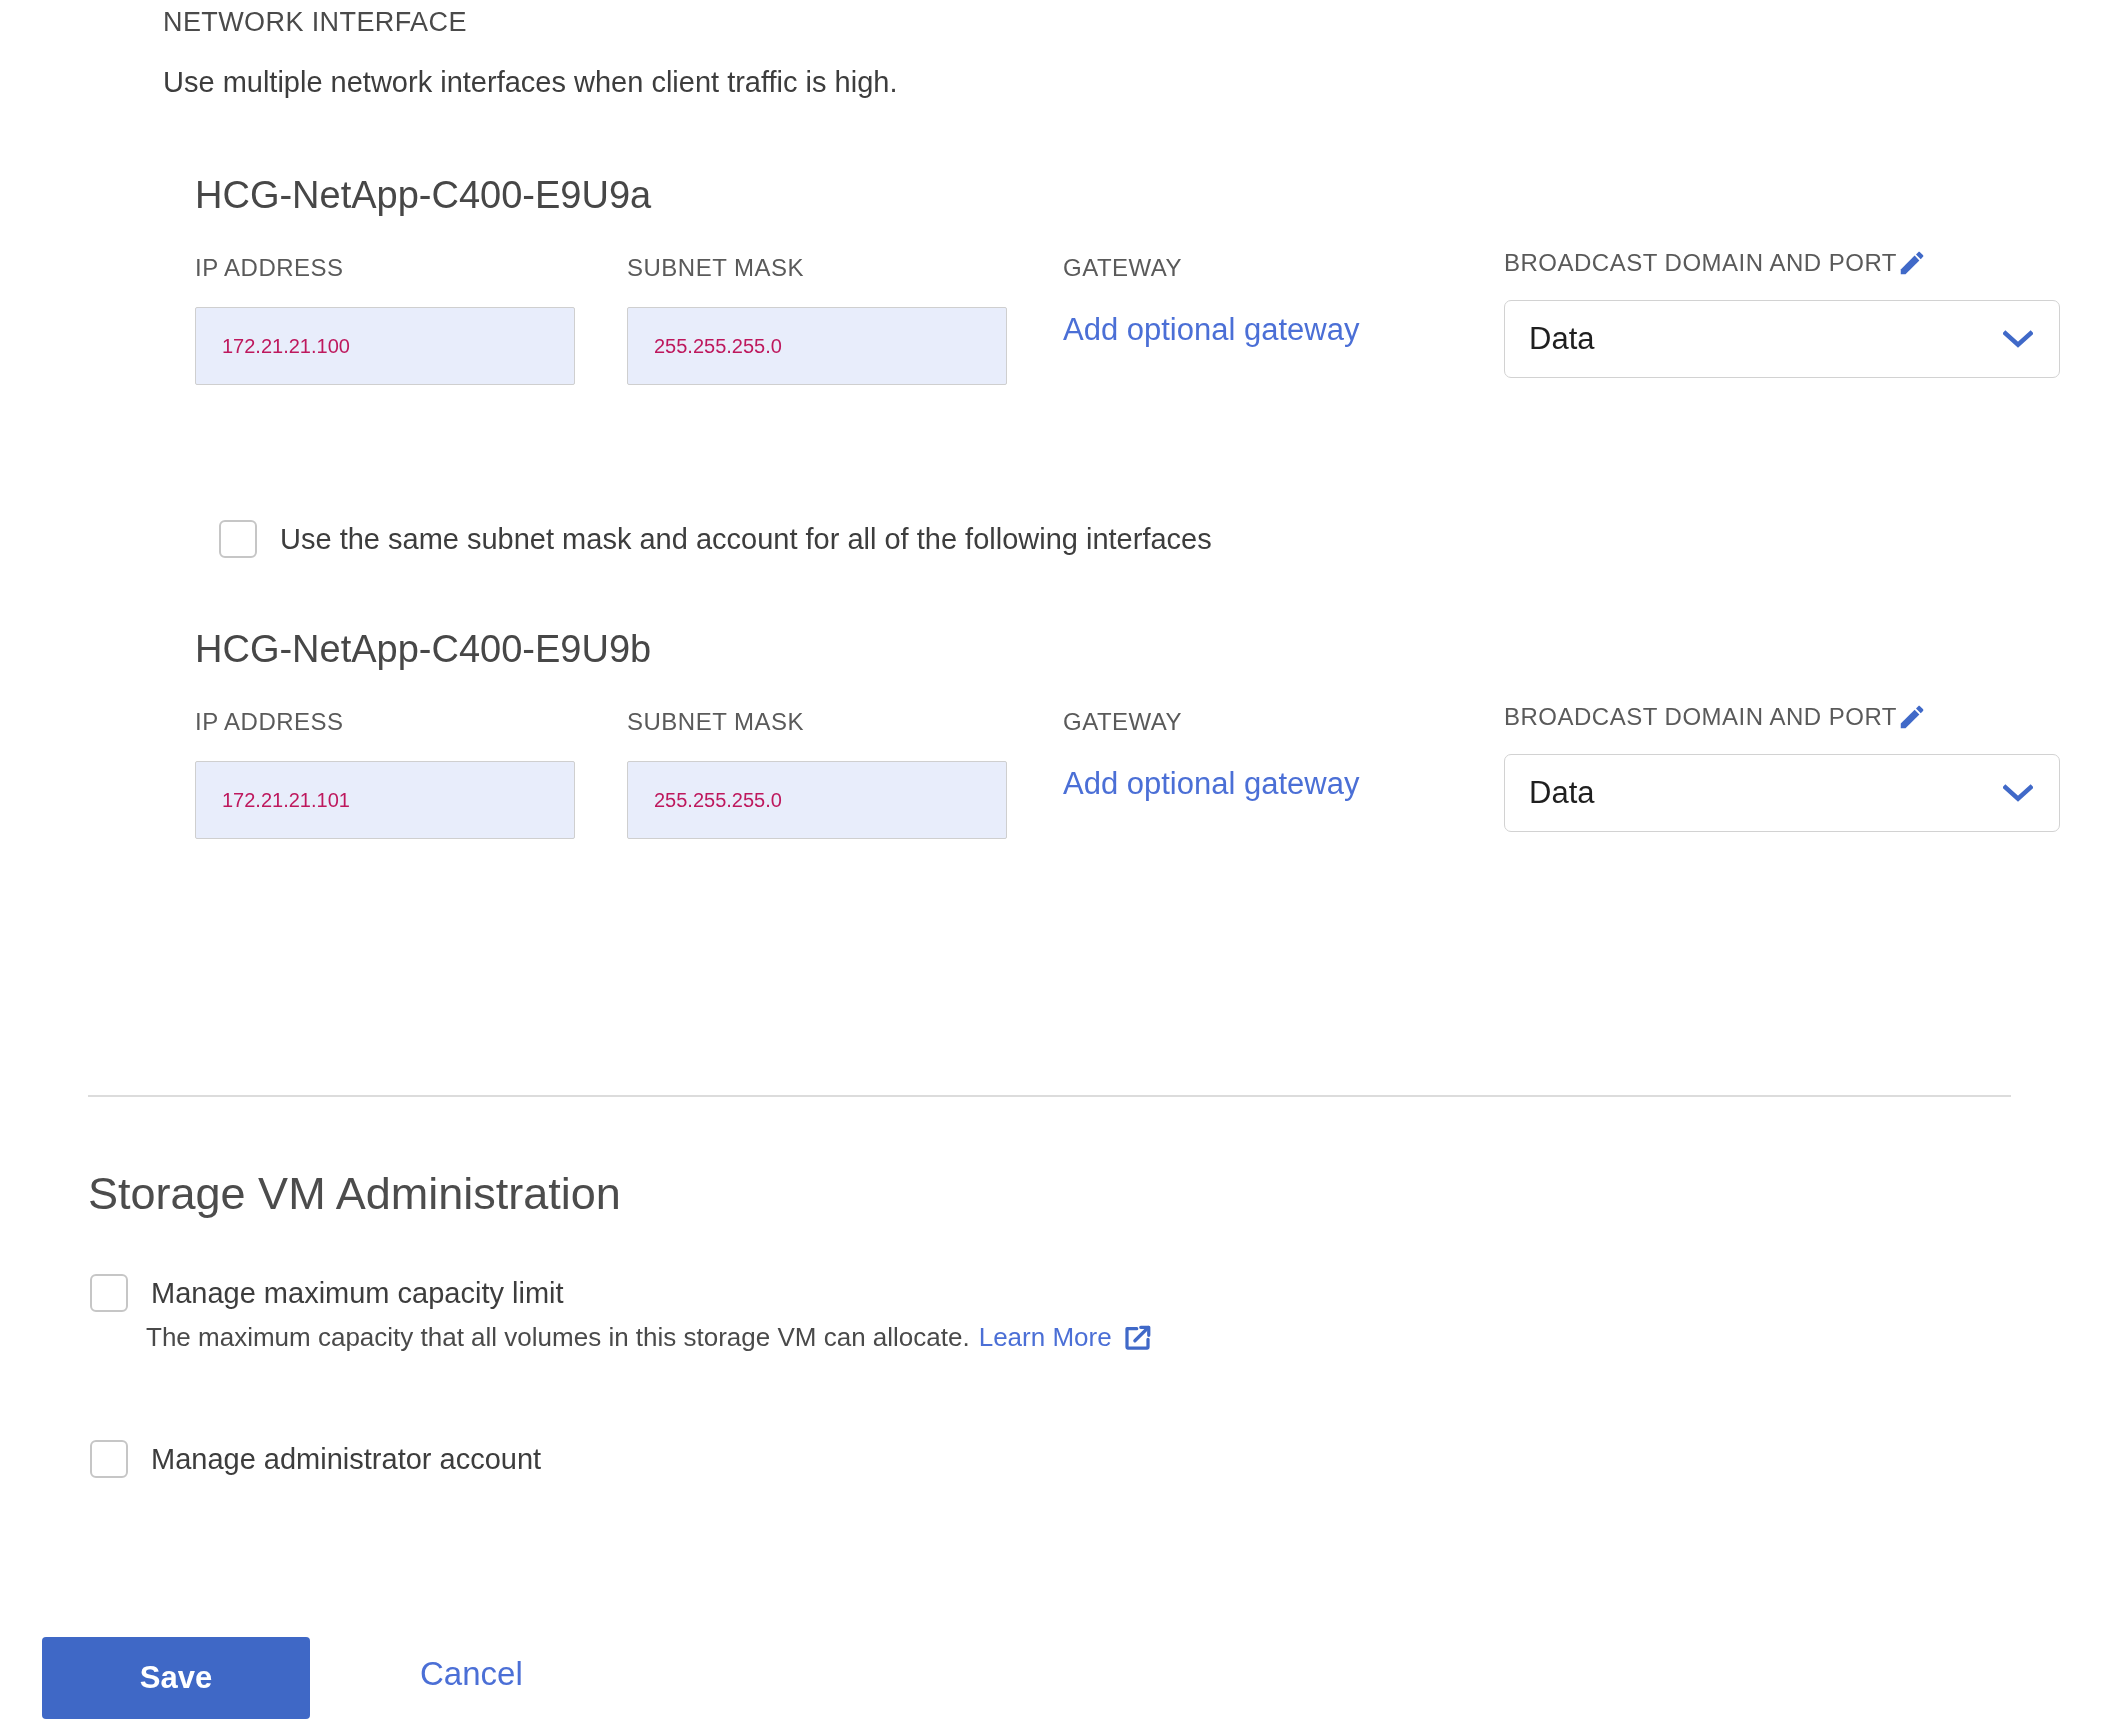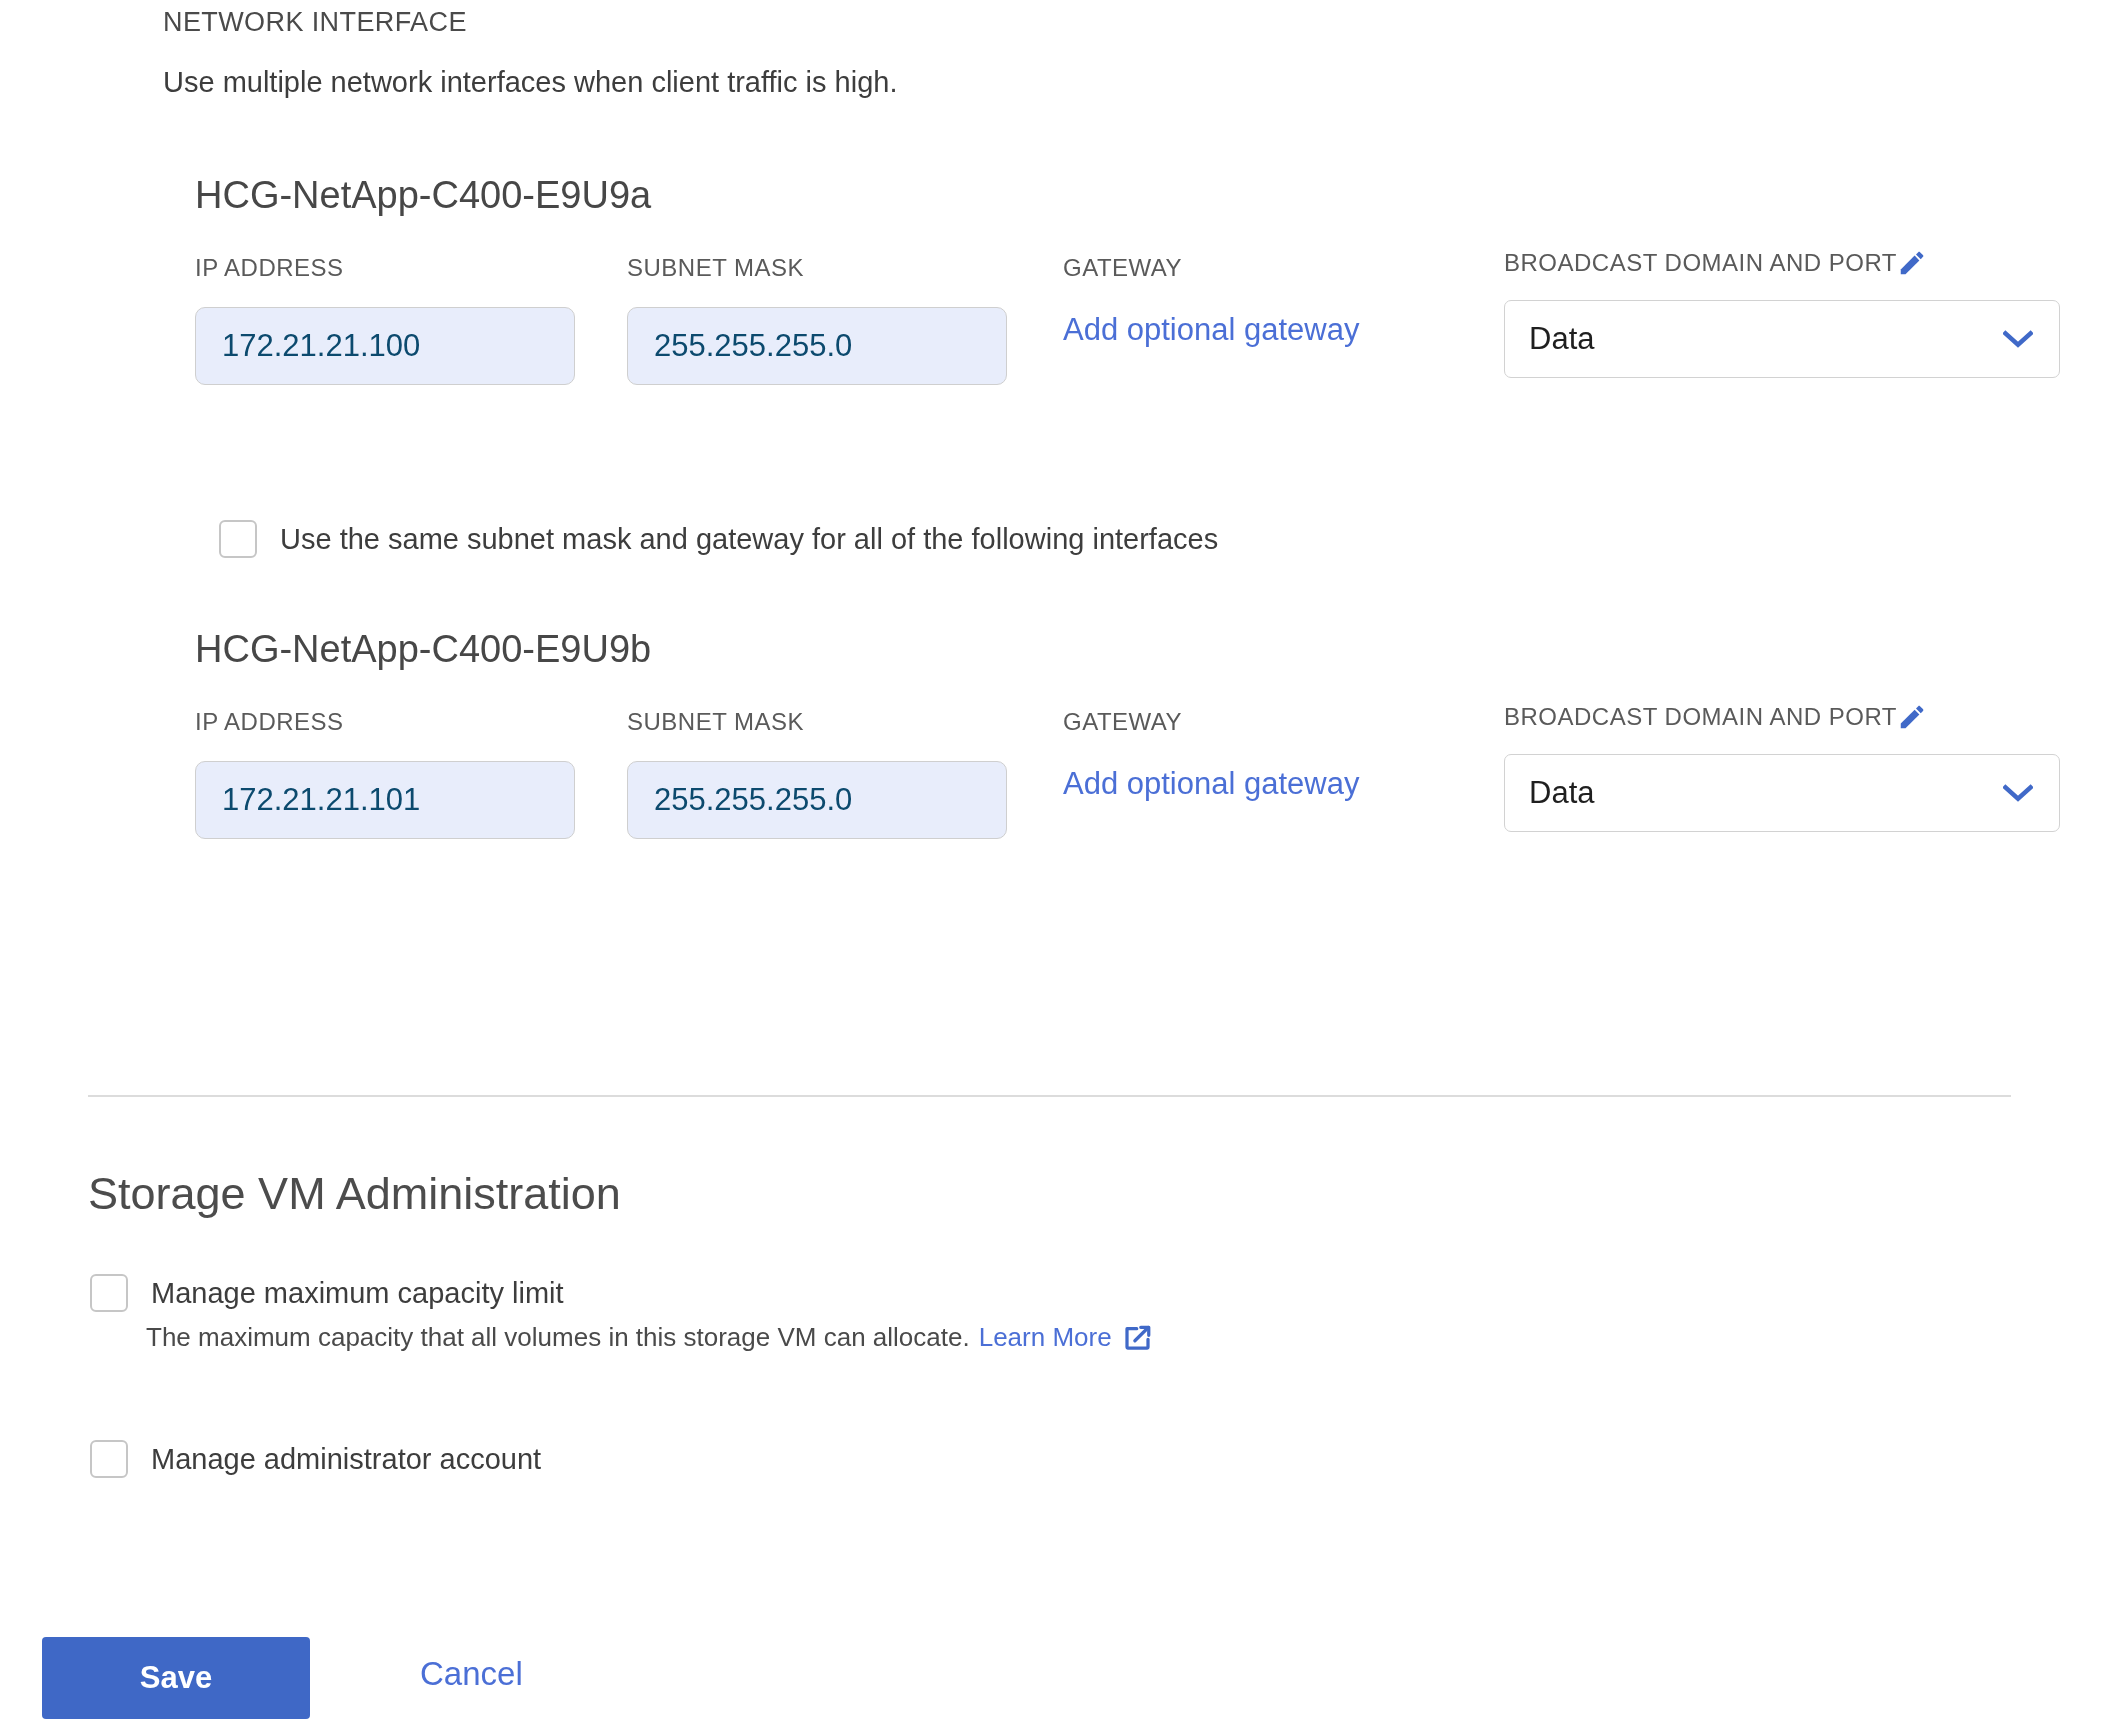--- a/index.html
+++ b/index.html
@@ -53,24 +53,24 @@
     color: #5a5a5a;
     white-space: nowrap;
   }
   .text-input {
     margin-top: 25px;
     box-sizing: border-box;
     width: 380px;
     height: 78px;
     background: #e8edfb;
     border: 1px solid #cfcfcf;
-    border-radius: 10px;
+    border-radius: 2px;
     font-family: "Liberation Sans", sans-serif;
-    font-size: 31px;
-    color: #0c4a6e;
+    font-size: 20px;
+    color: #be185d;
     padding: 0 26px;
     outline: none;
     display: block;
   }
   .link-inline {
     display: inline-block;
     margin-top: 30px;
     font-size: 31px;
     color: #4b6fd6;
     text-decoration: none;
@@ -250,21 +250,21 @@
         <svg class="chevron" viewBox="0 0 24 14" aria-hidden="true">
           <path d="M2 2.5 L12 11.5 L22 2.5" fill="none" stroke="#4069c8" stroke-width="3.6" stroke-linecap="square" stroke-linejoin="miter"></path>
         </svg>
       </span>
     </div>
   </div>
 </div>
 
 <div class="cb-row" style="left:219px; top:520px;">
   <span class="cb-box"></span>
-  <span class="cb-label">Use the same subnet mask and gateway for all of the following interfaces</span>
+  <span class="cb-label">Use the same subnet mask and account for all of the following interfaces</span>
 </div>
 
 <div class="iface-block" style="top:628px;height:300px;">
 
   <div class="iface-title">HCG-NetApp-C400-E9U9b</div>
 
   <div class="field-col" style="left:195px; top:80px;">
     <div class="field-label">IP ADDRESS</div>
     <input class="text-input" type="text" value="172.21.21.101" style="">
   </div>

